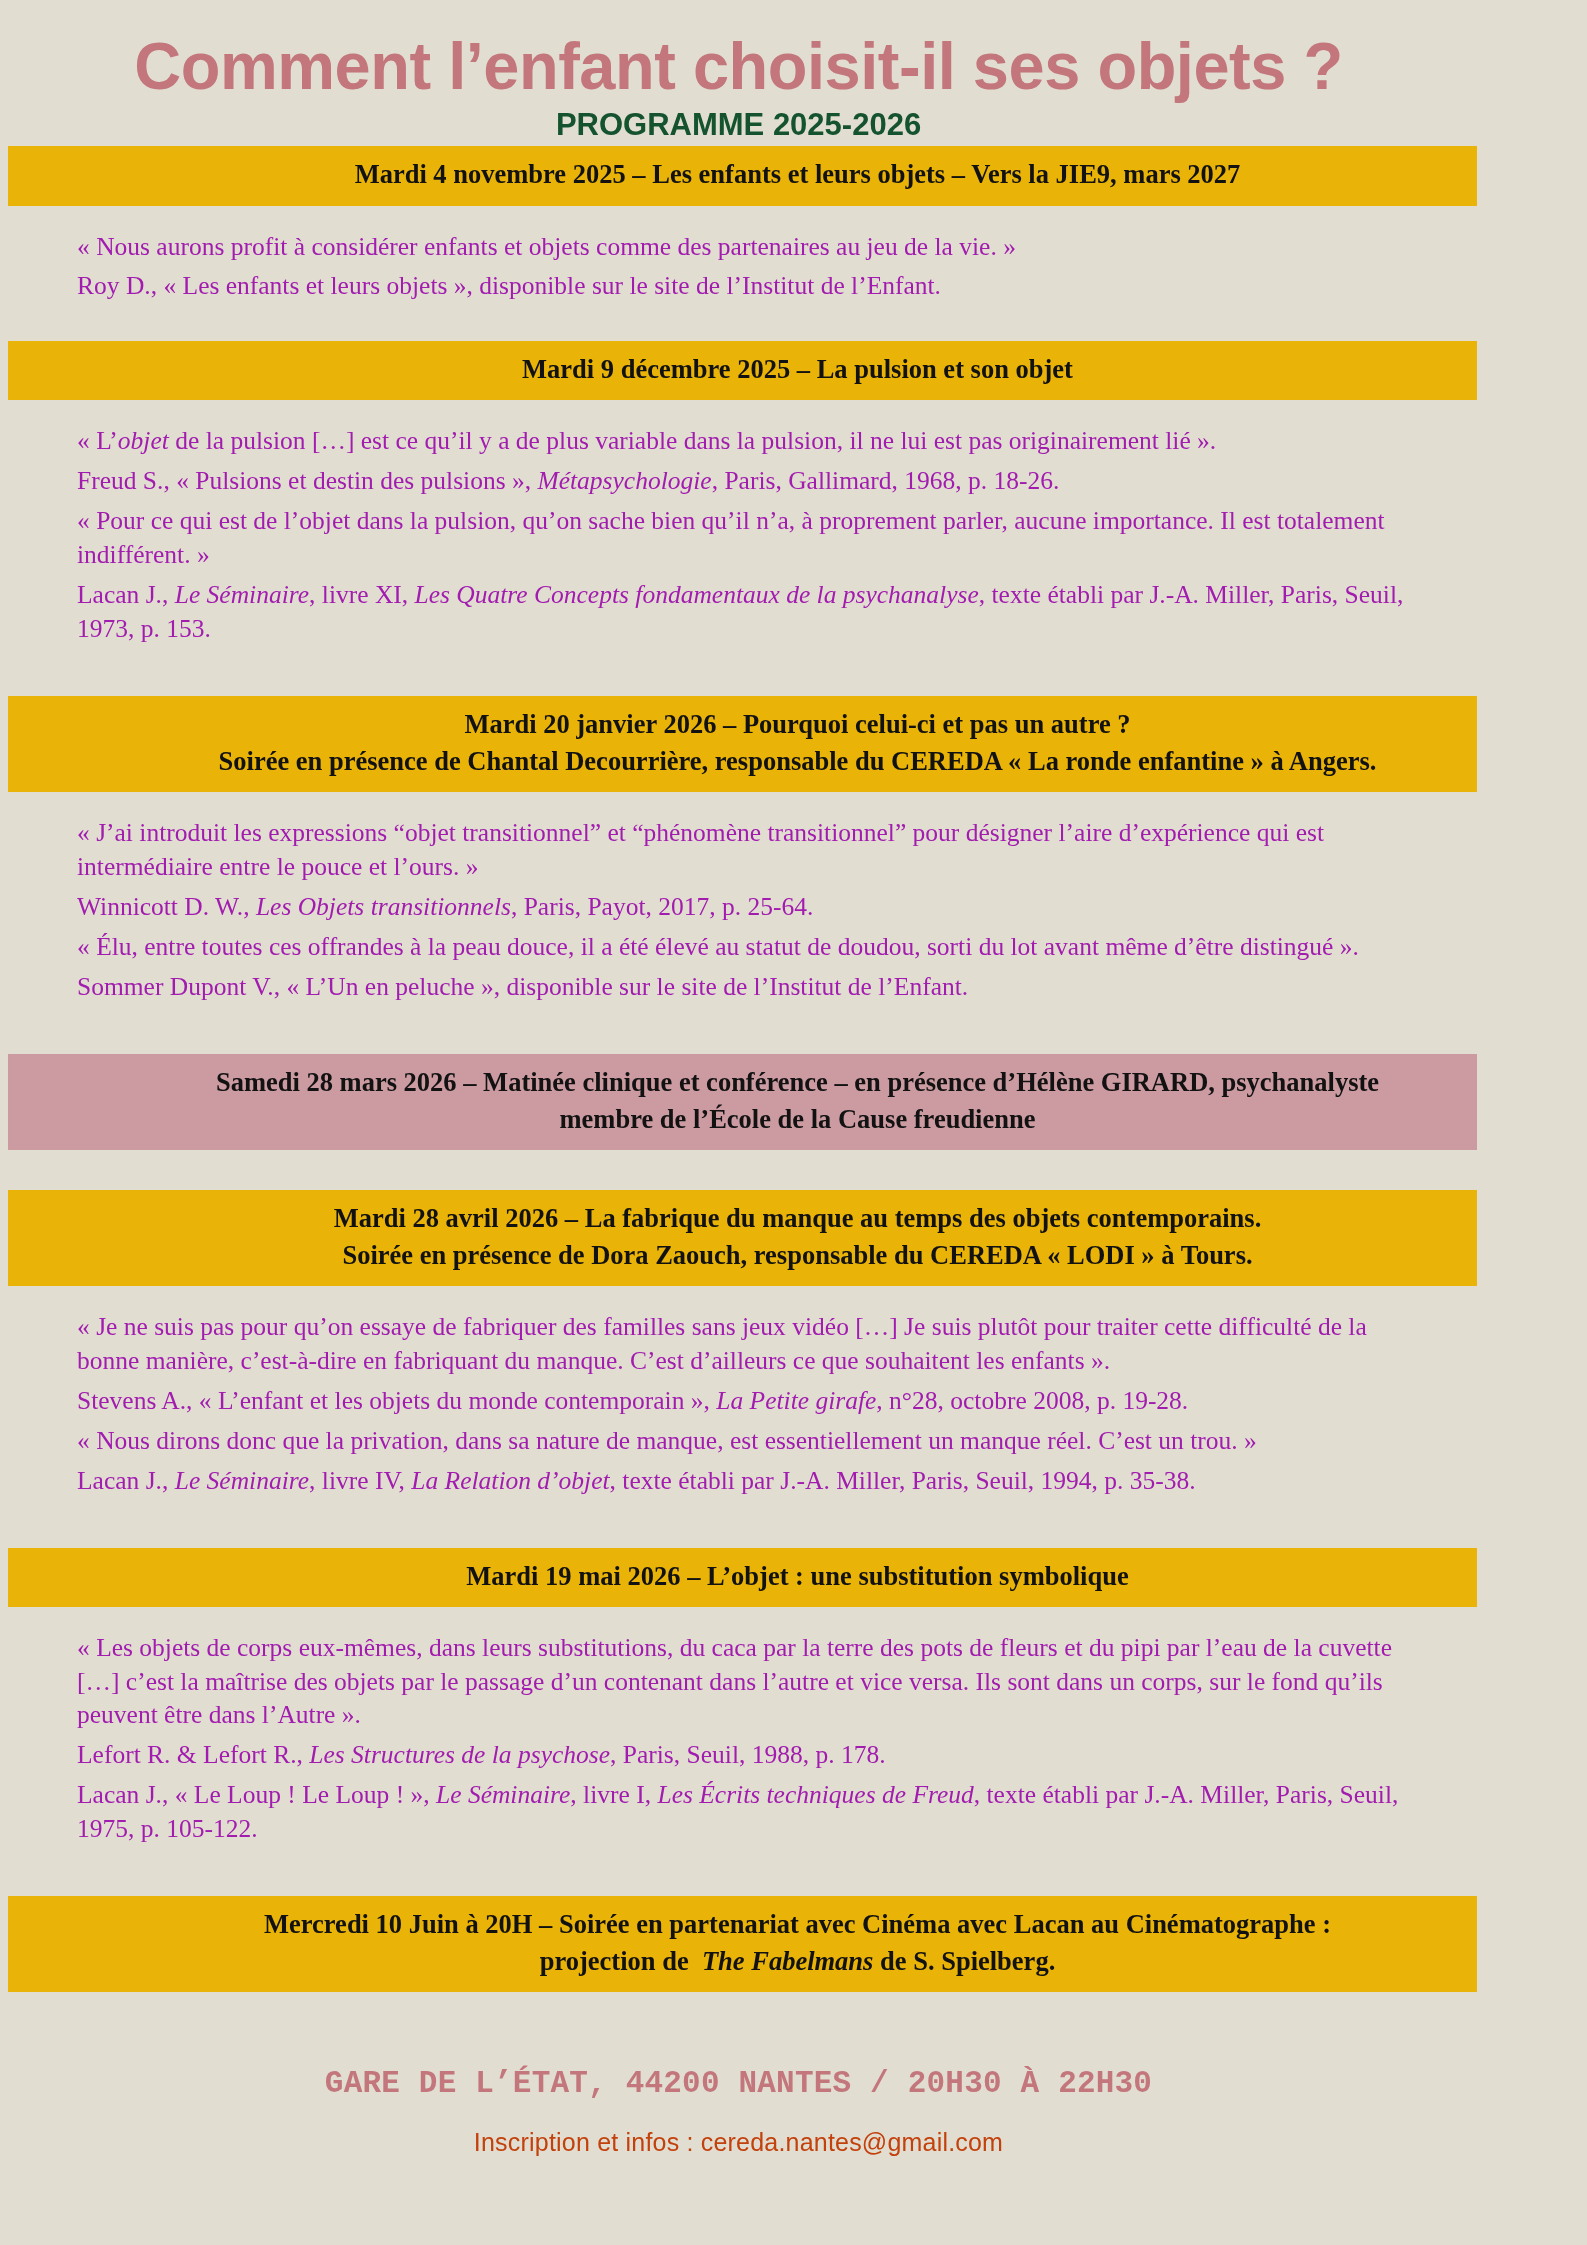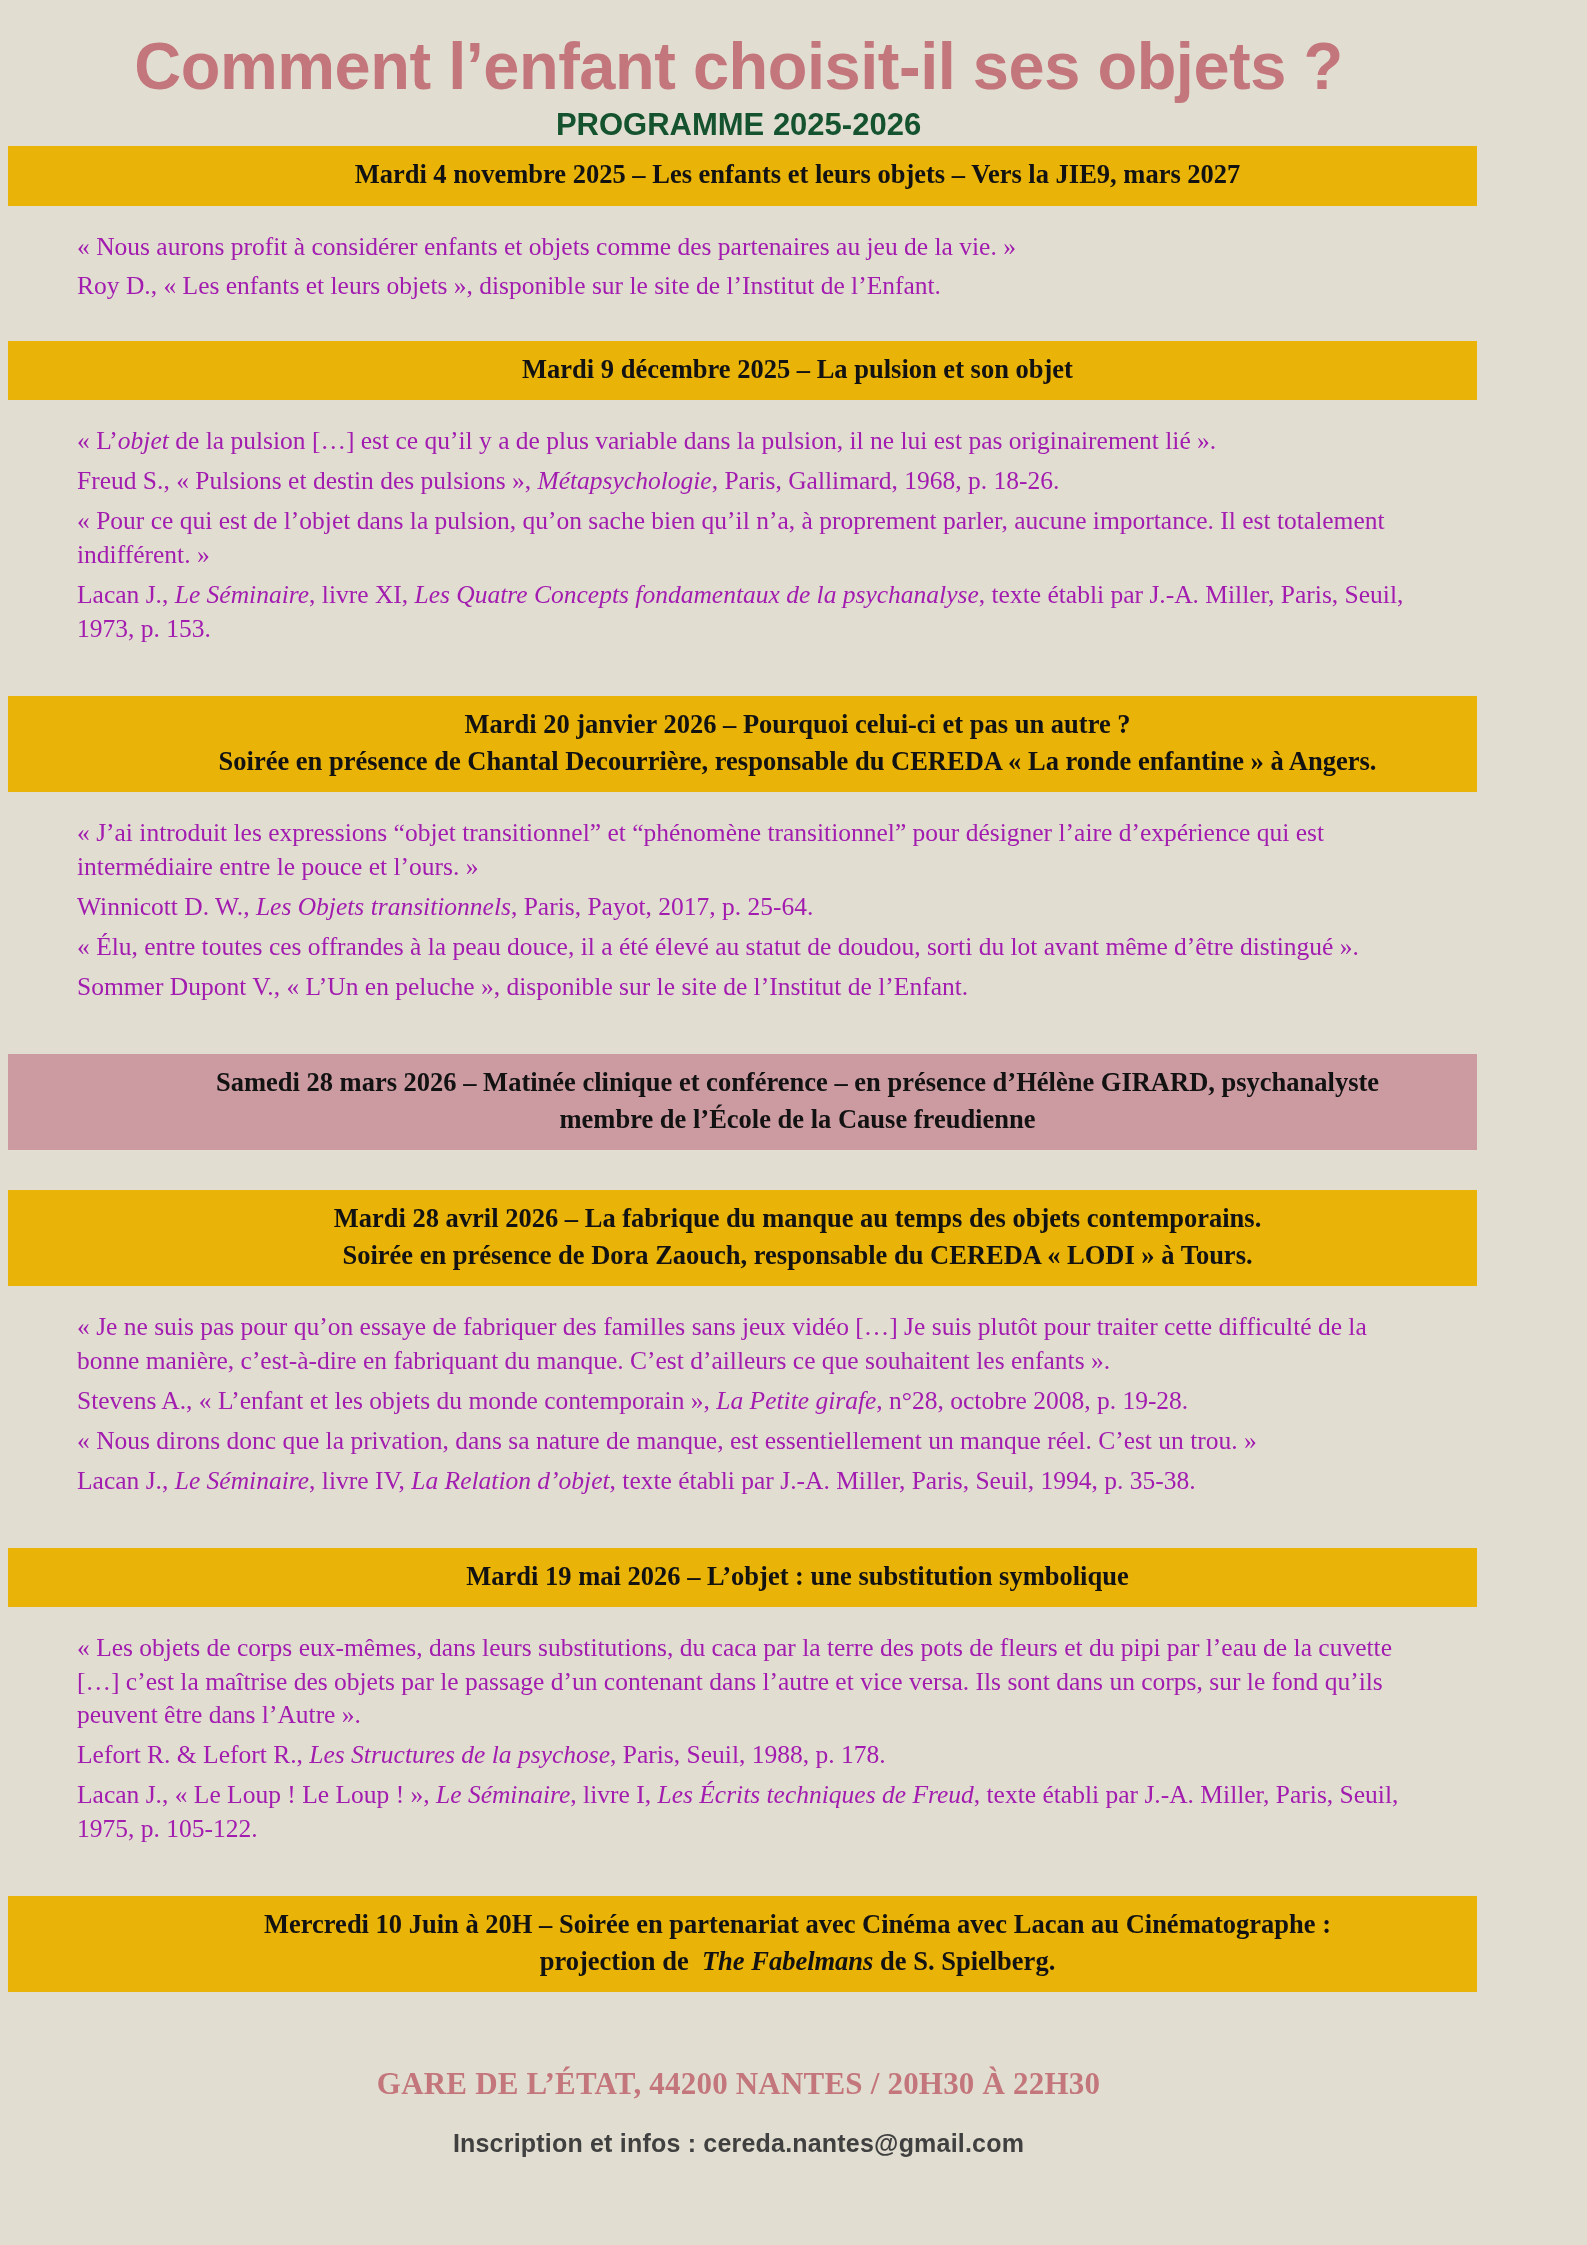--- a/index.html
+++ b/index.html
@@ -86,33 +86,33 @@
   .gap-sm { height: 16px; }
   .gap-md { height: 28px; }
   .gap-lg { height: 40px; }
 
   
   .footer {
     text-align: center;
     padding: 34px 20px 26px 20px;
   }
   .footer-venue {
-    font-family: Liberation Serif, serif;
+    font-family: Liberation Mono, monospace;
     font-weight: bold;
     font-size: 31px;
     letter-spacing: 0.2px;
     color: #c3767c;
     margin: 0;
   }
   .footer-contact {
     font-family: "Liberation Sans", "DejaVu Sans", sans-serif;
-    font-weight: bold;
+    font-weight: normal;
     font-size: 25px;
     letter-spacing: 0.2px;
-    color: #404040;
+    color: #c2410c;
     margin: 27px 0 0 0;
   }
 </style>
 </head>
 <body>
 
 <div class="poster">
 
   <div class="header">
     <h1 class="main-title">Comment l’enfant choisit-il ses objets ?</h1>

